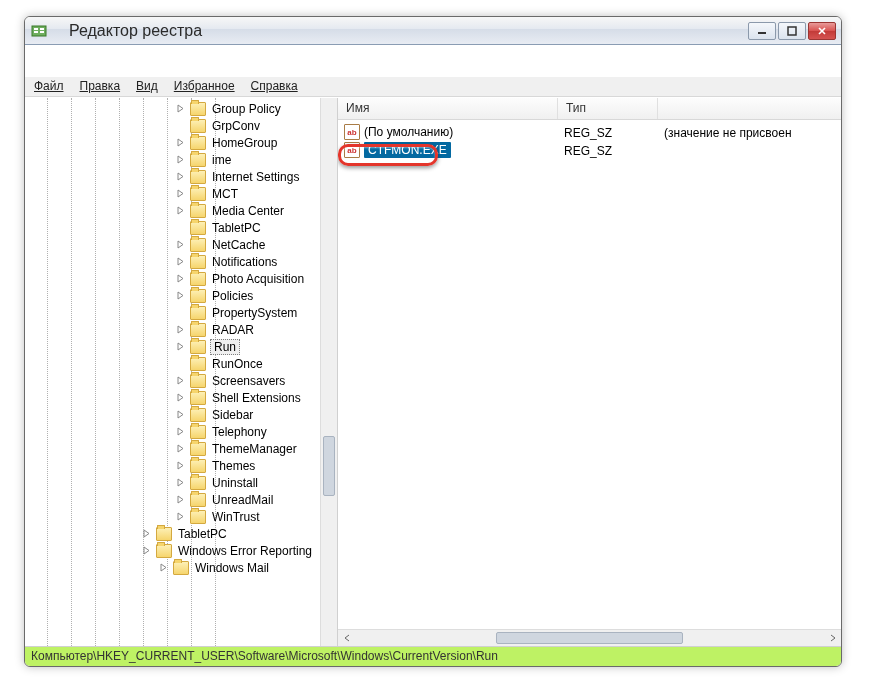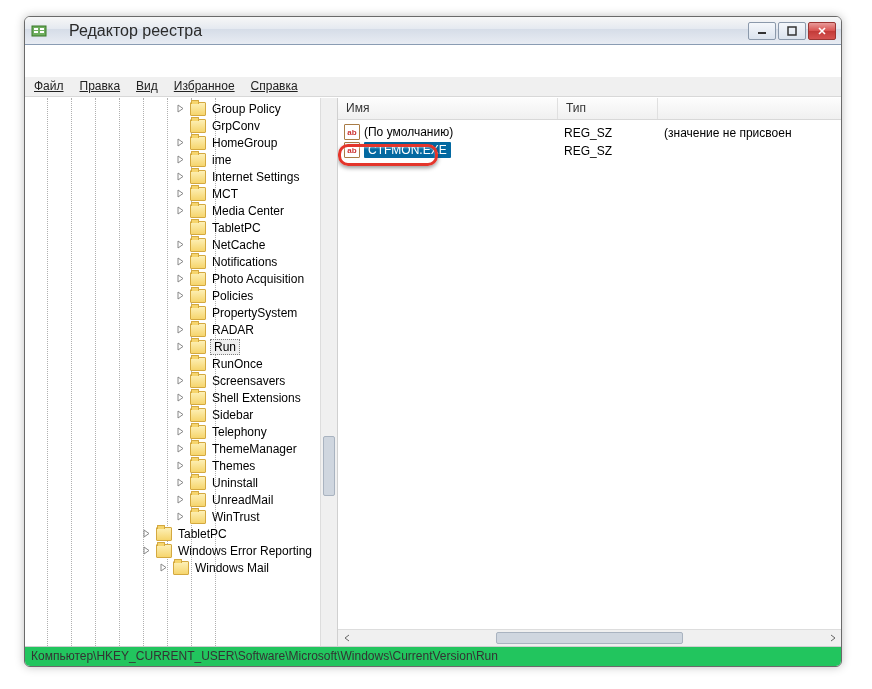--- a/index.html
+++ b/index.html
@@ -46,21 +46,21 @@
 .cell.type { width: 100px; }
 .cell.val { flex: 1; margin-top: 40px; }
 .reg-icon { width: 16px; height: 16px; border: 1px solid #a97c46; background: #fff; display:flex; align-items:center; justify-content:center; font-size:8px; font-weight:bold; color:#c33; border-radius:1px; flex:none;}
 .row.highlight .nm { background: #0369a1; color: #fff; padding: 1px 4px; border-radius: 1px; }
 .ring { position: absolute; border: 3px solid #e4352b; border-radius: 10px; box-shadow: 0 2px 4px rgba(0,0,0,.4), inset 0 1px 2px rgba(255,255,255,.5); pointer-events: none; }
 .ring.r1 { left: 0px; top: 24px; width: 100px; height: 22px; }
 .h-scroll { height: 17px; background: #f0f0f0; border-top: 1px solid #ddd; display:flex; align-items:center;}
 .h-scroll .track{flex:1; position:relative; height:100%;}
 .h-scroll .thumb{position:absolute; left:30%; width:40%; top:2px; bottom:2px; background:#cfd6df; border:1px solid #a9b3c0; border-radius:2px;}
 .h-scroll .arr{width:17px;height:100%;display:flex;align-items:center;justify-content:center;}
-.statusbar { height: 20px; background: #22c55e; border-top: 1px solid #d0d0d0; padding: 2px 6px; color: #333; font-size:12px;}
+.statusbar { height: 20px; background: #bef264; border-top: 1px solid #d0d0d0; padding: 2px 6px; color: #333; font-size:12px;}
 </style>
 </head>
 <body>
 
 <div class="shadow-frame">
 
   <div class="titlebar">
     <span class="app-icon">
       <svg viewBox="0 0 16 16">
           <rect x="1" y="3" width="14" height="10" fill="#6fae5f" stroke="#3a7a2a"></rect>

